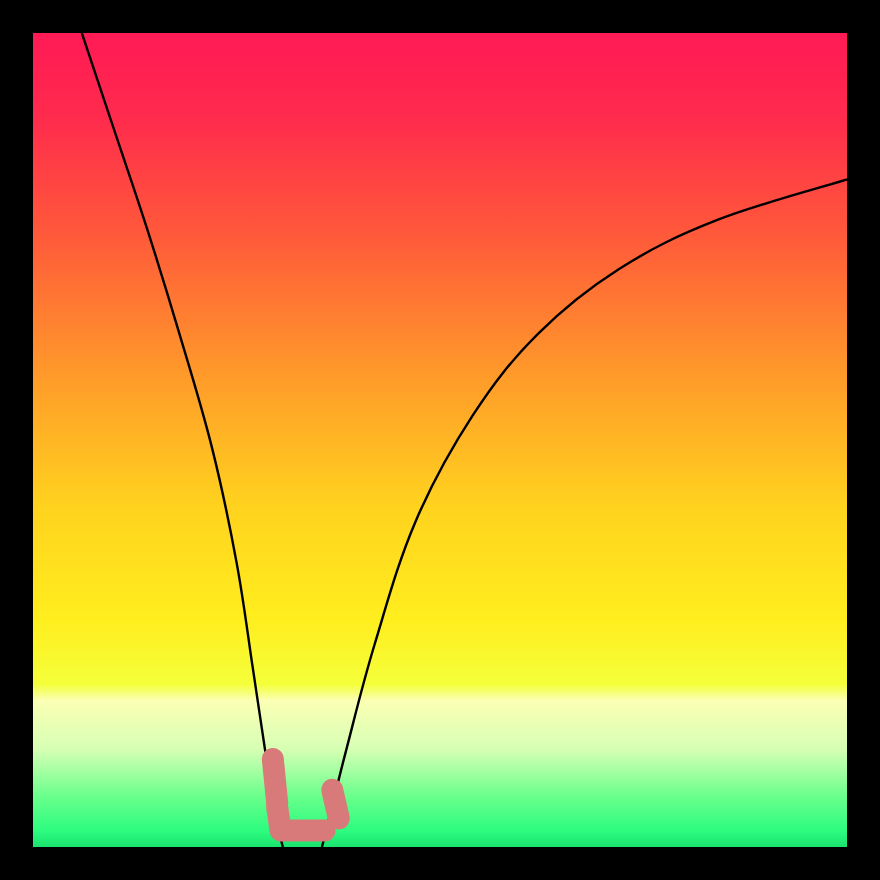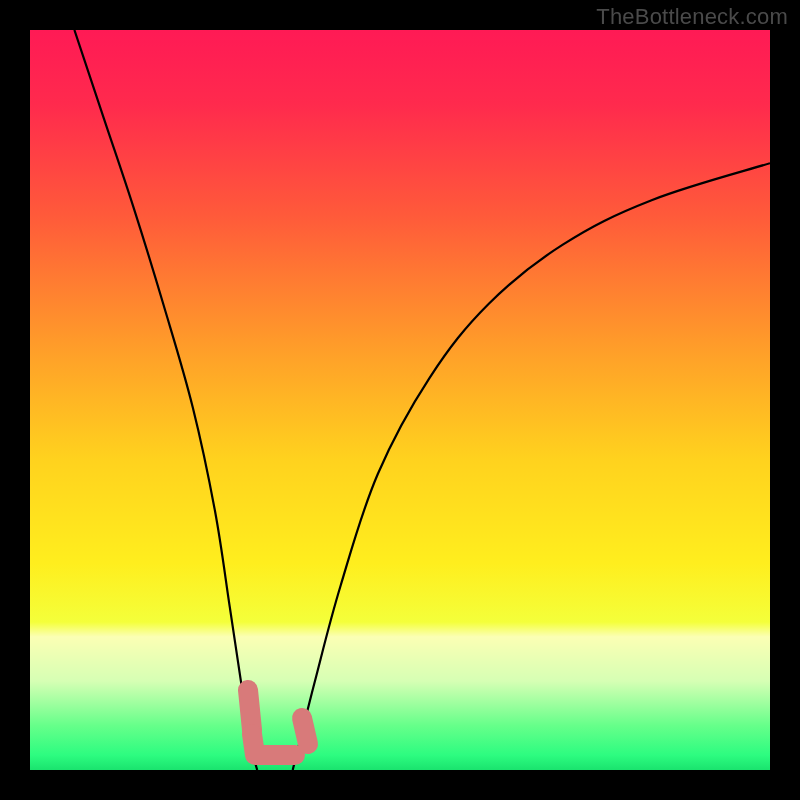--- a/index.html
+++ b/index.html
@@ -90,14 +90,13 @@
       <path class="curve" d="M 44.4 0 C 49.728 15.983999999999991, 63.344 56.83199999999995, 74 88.79999999999995 C 84.656 120.76799999999996, 92.94400000000002 144.3, 103.60000000000001 177.60000000000002 C 114.256 210.90000000000003, 122.54399999999998 237.836, 133.2 273.8 C 143.856 309.764, 153.476 340.10400000000004, 162.8 377.40000000000003 C 172.12400000000002 414.696, 178.34 445.036, 185 481 C 191.66 516.9639999999999, 195.138 546.5640000000001, 199.8 577.2 C 204.46200000000002 607.836, 207.57 629.888, 210.89999999999998 651.2 C 214.22999999999996 672.5120000000001, 216.0356 682.28, 218.29999999999998 695.6 C 220.56439999999998 708.9200000000001, 221.8816 717.2080000000001, 223.48 725.2 C 225.0784 733.192, 226.514 737.336, 227.18 740"></path>
       <path class="curve" d="M 262.7 740 C 264.032 734.672, 266.104 726.384, 270.09999999999997 710.4 C 274.09599999999995 694.4159999999999, 277.574 679.172, 284.90000000000003 651.2 C 292.22600000000006 623.2280000000001, 299.478 592.296, 310.8 555 C 322.122 517.704, 331.816 481.296, 347.79999999999995 444 C 363.78399999999993 406.704, 379.62 378.4359999999999, 399.6 347.79999999999995 C 419.58000000000004 317.164, 434.824 297.776, 458.8 273.8 C 482.776 249.824, 503.496 233.24800000000005, 532.8 214.60000000000002 C 562.1039999999999 195.952, 584.304 184.85199999999992, 621.6 170.19999999999993 C 658.8960000000001 155.54799999999994, 718.688 139.86, 740 133.20000000000005"></path>
 
       <path class="marker" d="M 218 660  L 222 700"></path>
       <path class="marker" d="M 222 704  L 225 725  L 265 725"></path>
       <path class="marker" d="M 272 688  L 278 714"></path>
     </svg>
 
   </div>
 
-  <div class="watermark">TheBottleneck.com</div>
 </div>
 
 </body></html>

